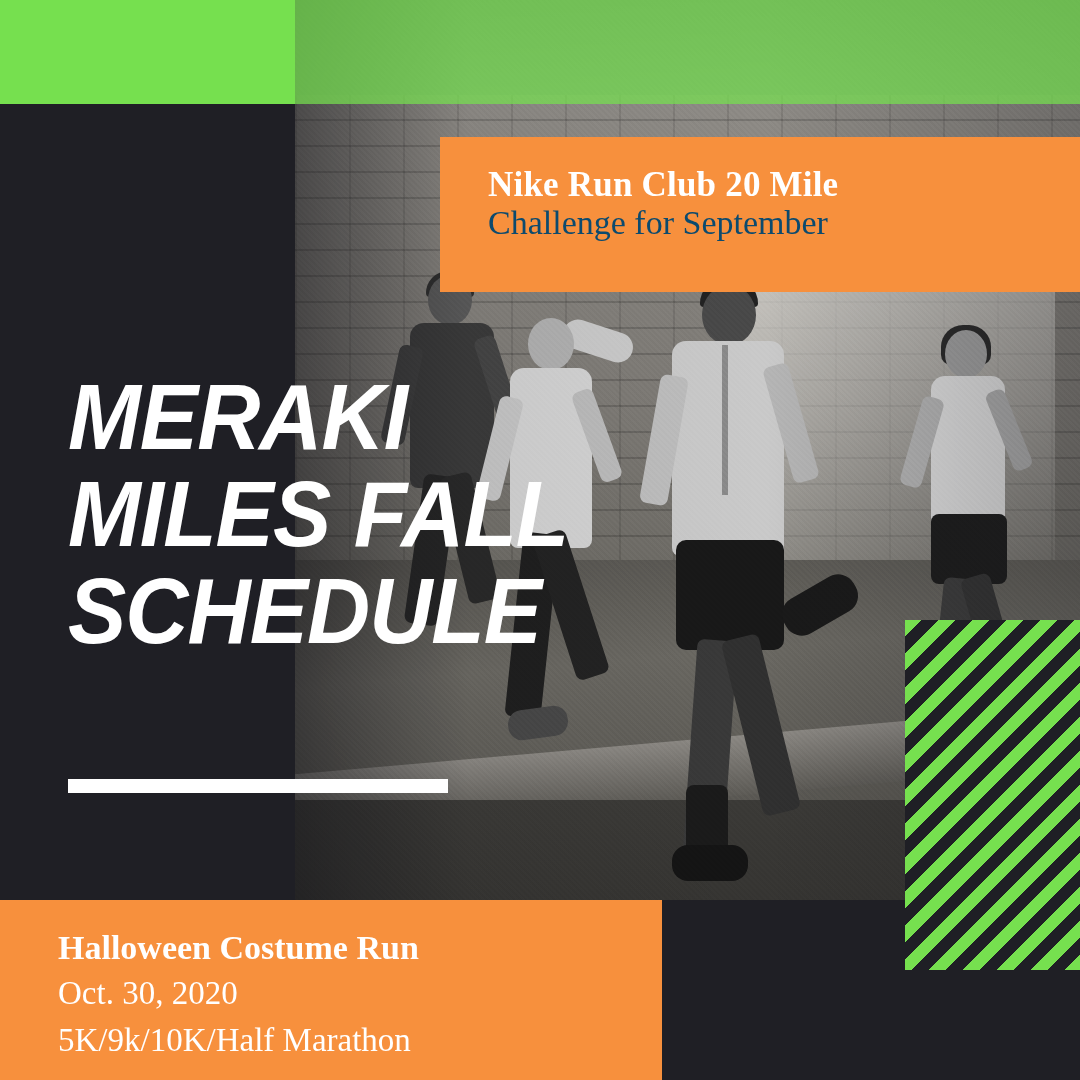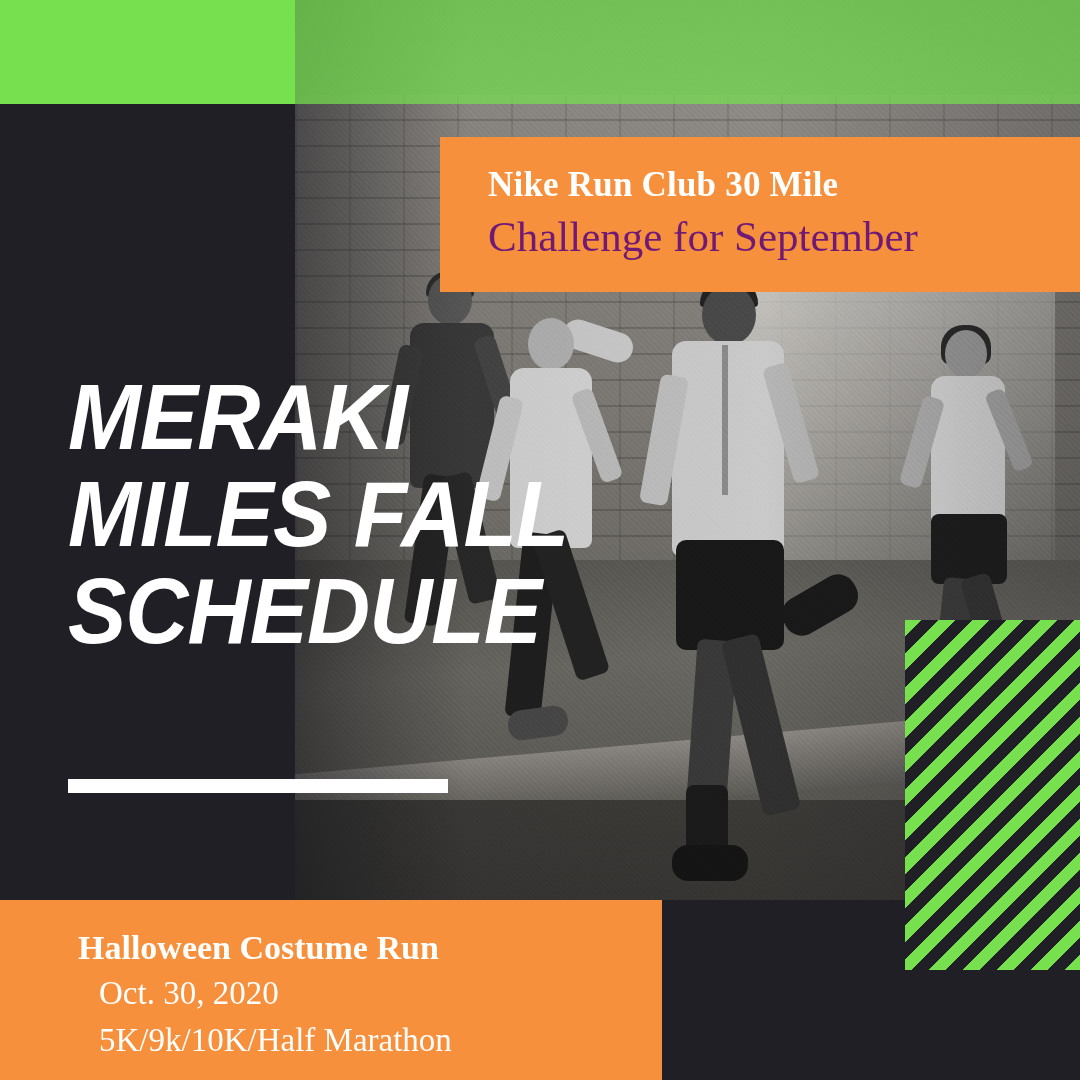--- a/index.html
+++ b/index.html
@@ -170,23 +170,23 @@
     font-family: "Liberation Serif", serif;
     font-weight: bold;
     font-size: 35px;
     color: #ffffff;
     letter-spacing: 0.2px;
     line-height: 1.05;
   }
   .orange-top .line2 {
     font-family: "Liberation Serif", serif;
     font-weight: normal;
-    font-size: 43px;
-    color: #701a75;
-    margin-top: 10px;
+    font-size: 34px;
+    color: #0c4a6e;
+    margin-top: 1px;
     line-height: 1.05;
   }
 
   
   .headline {
     position: absolute;
     left: 68px; top: 373px;
     width: 440px;
   }
   .headline .hl {
@@ -218,30 +218,28 @@
     background: #f7903d;
     padding: 28px 0 0 58px;
     box-sizing: border-box;
   }
   .orange-bottom .b1 {
     font-family: "Liberation Serif", serif;
     font-weight: bold;
     font-size: 34px;
     color: #ffffff;
     line-height: 1.15;
-    margin-left: 20px;
   }
   .orange-bottom .b2, .orange-bottom .b3 {
     font-family: "Liberation Serif", serif;
     font-weight: normal;
     font-size: 33px;
     color: #ffffff;
     line-height: 1.25;
     margin-top: 6px;
-    margin-left: 41px;
   }
 
   
   .stripes {
     position: absolute;
     left: 905px; top: 620px;
     width: 175px; height: 350px;
     background:
       repeating-linear-gradient(135deg,
         #76e04f 0px, #76e04f 12px,
@@ -321,21 +319,21 @@
   <div class="dark-panel"></div>
   <div class="dark-bottom"></div>
 
   <div class="green-bar"></div>
   <div class="green-overlay"></div>
 
   <div class="stripes"></div>
   <div class="stripes-mask-bottom"></div>
 
   <div class="orange-top">
-    <div class="line1">Nike Run Club 30 Mile</div>
+    <div class="line1">Nike Run Club 20 Mile</div>
     <div class="line2">Challenge for September</div>
   </div>
 
   <div class="headline">
     <div class="hl">Meraki</div>
     <div class="hl">Miles Fall</div>
     <div class="hl">Schedule</div>
   </div>
   <div class="rule"></div>
 

